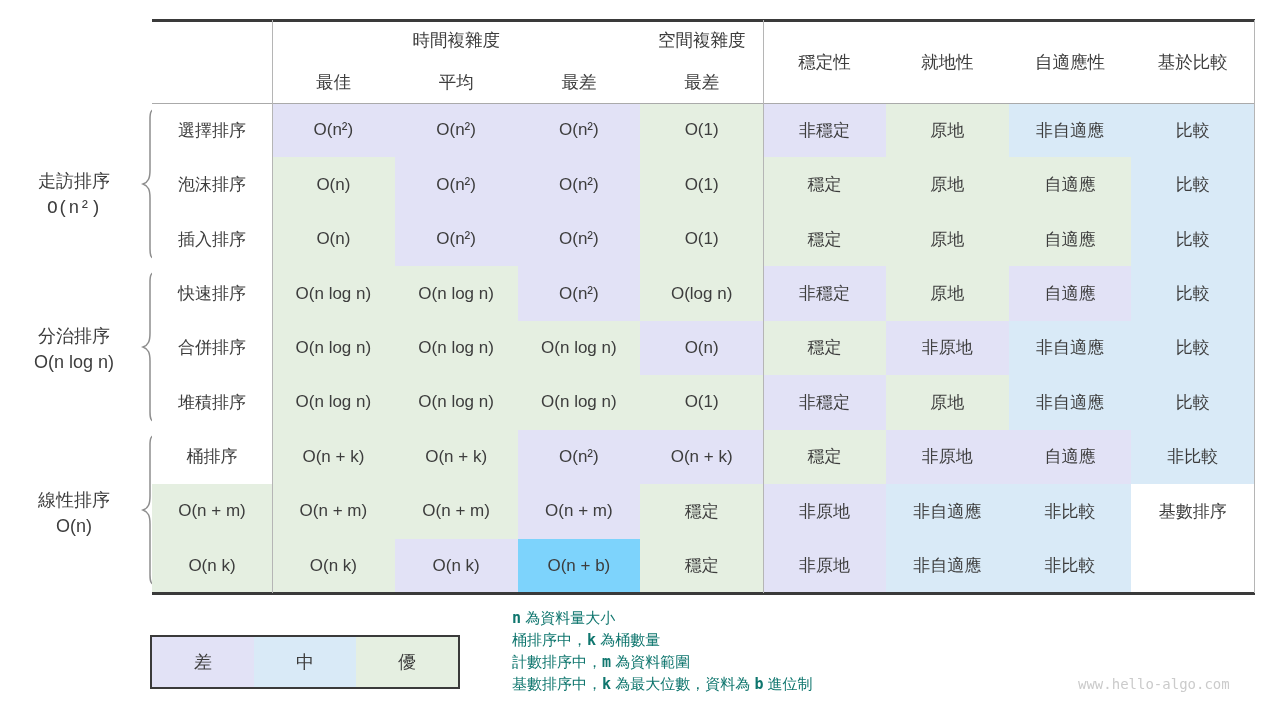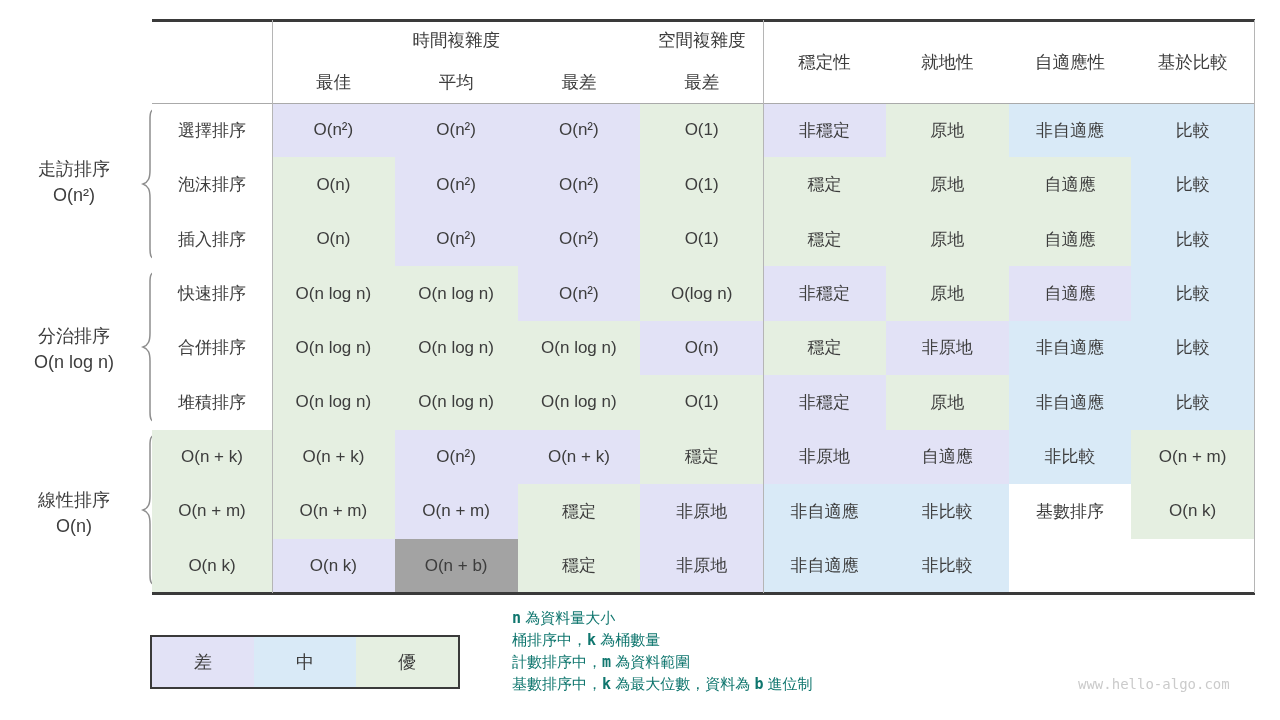--- a/index.html
+++ b/index.html
@@ -32,21 +32,21 @@
   #notes .mono{font-family:"DejaVu Sans Mono","Liberation Mono",monospace;font-weight:bold;}
   
   #watermark{left:1078px;top:676px;font-size:14px;color:#cbcbcb;
              font-family:"DejaVu Sans Mono","Liberation Mono",monospace;}
 </style>
 </head>
 <body>
 
 <div id="canvas">
 
-  <div class="abs grouplabel" style="left:0;top:156px;">
+  <div class="abs grouplabel" style="left:0;top:169px;font-family:Liberation Mono, monospace;">
     <div>走訪排序</div>
     <div>O(n²)</div>
   </div>
   <div class="abs grouplabel" style="left:0;top:323px;">
     <div>分治排序</div>
     <div>O(n log n)</div>
   </div>
   <div class="abs grouplabel" style="left:0;top:487px;">
     <div>線性排序</div>
     <div>O(n)</div>
@@ -124,41 +124,42 @@
         <div class="cell" style="background: rgb(217, 234, 247);">比較</div>
         <div class="cell namecell">堆積排序</div>
         <div class="cell" style="background: rgb(229, 239, 225);">O(n log n)</div>
         <div class="cell" style="background: rgb(229, 239, 225);">O(n log n)</div>
         <div class="cell" style="background: rgb(229, 239, 225);">O(n log n)</div>
         <div class="cell" style="background: rgb(229, 239, 225);">O(1)</div>
         <div class="cell" style="background: rgb(226, 226, 246);">非穩定</div>
         <div class="cell" style="background: rgb(229, 239, 225);">原地</div>
         <div class="cell" style="background: rgb(217, 234, 247);">非自適應</div>
         <div class="cell" style="background: rgb(217, 234, 247);">比較</div>
+        <div class="cell namecell">桶排序</div>
         <div class="cell" style="background: rgb(229, 239, 225);">O(n + k)</div>
         <div class="cell" style="background: rgb(229, 239, 225);">O(n + k)</div>
         <div class="cell" style="background: rgb(226, 226, 246);">O(n²)</div>
         <div class="cell" style="background: rgb(226, 226, 246);">O(n + k)</div>
         <div class="cell" style="background: rgb(229, 239, 225);">穩定</div>
         <div class="cell" style="background: rgb(226, 226, 246);">非原地</div>
         <div class="cell" style="background: rgb(226, 226, 246);">自適應</div>
         <div class="cell" style="background: rgb(217, 234, 247);">非比較</div>
         <div class="cell" style="background: rgb(229, 239, 225);">O(n + m)</div>
         <div class="cell" style="background: rgb(229, 239, 225);">O(n + m)</div>
         <div class="cell" style="background: rgb(229, 239, 225);">O(n + m)</div>
         <div class="cell" style="background: rgb(226, 226, 246);">O(n + m)</div>
         <div class="cell" style="background: rgb(229, 239, 225);">穩定</div>
         <div class="cell" style="background: rgb(226, 226, 246);">非原地</div>
         <div class="cell" style="background: rgb(217, 234, 247);">非自適應</div>
         <div class="cell" style="background: rgb(217, 234, 247);">非比較</div>
         <div class="cell namecell">基數排序</div>
         <div class="cell" style="background: rgb(229, 239, 225);">O(n k)</div>
         <div class="cell" style="background: rgb(229, 239, 225);">O(n k)</div>
         <div class="cell" style="background: rgb(226, 226, 246);">O(n k)</div>
-        <div class="cell" style="background: #a3a3a3;">O(n + b)</div>
+        <div class="cell" style="background: #7dd3fc;">O(n + b)</div>
         <div class="cell" style="background: rgb(229, 239, 225);">穩定</div>
         <div class="cell" style="background: rgb(226, 226, 246);">非原地</div>
         <div class="cell" style="background: rgb(217, 234, 247);">非自適應</div>
         <div class="cell" style="background: rgb(217, 234, 247);">非比較</div>
       </div>
   </div>
 
   <div class="abs hline-thick" style="left:152px;top:19px;width:1103px;"></div>
   <div class="abs hline-thin" style="left:152px;top:103px;width:1103px;"></div>
   <div class="abs hline-thick" style="left:152px;top:592px;width:1103px;"></div>

